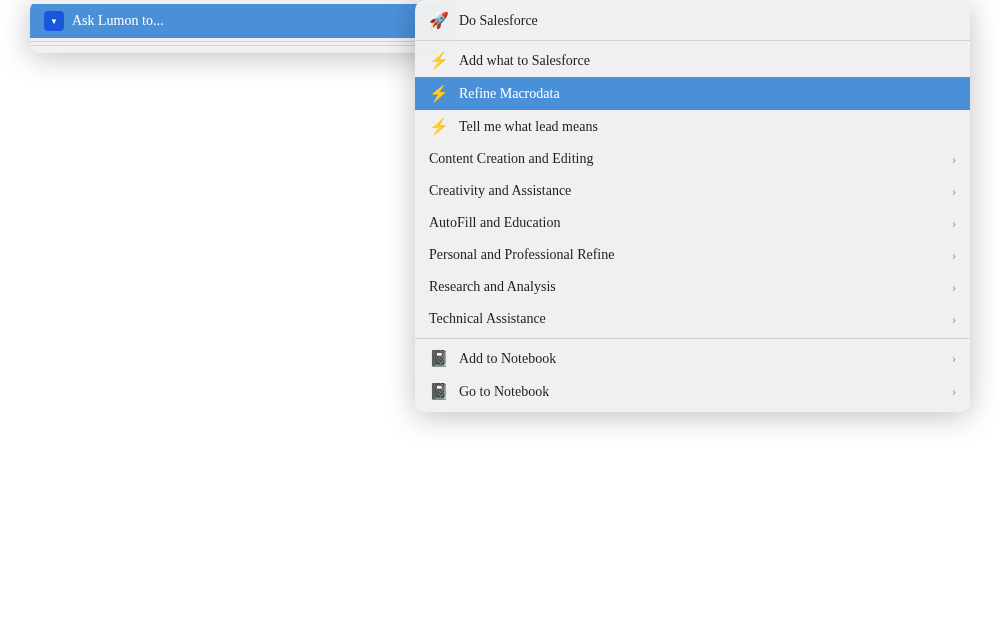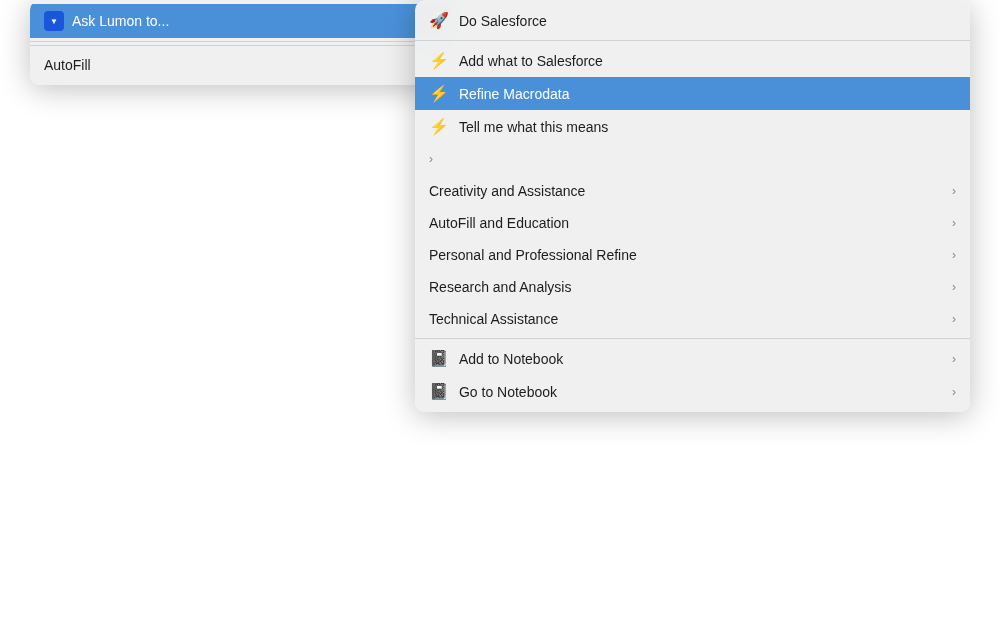--- a/index.html
+++ b/index.html
@@ -41,20 +41,21 @@
     .menu-item {
       display: flex;
       align-items: center;
       justify-content: space-between;
       padding: 7px 14px;
       cursor: pointer;
       font-size: 14px;
       color: #1d1d1f;
       position: relative;
       min-height: 32px;
+      font-family: Liberation Serif, serif;
     }
 
     .menu-item.active {
       background: #4a90d9;
       color: white;
     }
 
     .menu-item-left {
       display: flex;
       align-items: center;
@@ -137,26 +138,20 @@
         <span>Ask Lumon to...</span>
       </div>
       <span class="chevron">›</span>
     </div>
 
     <div class="menu-separator"></div>
 
 
     <div class="menu-separator"></div>
 
-    <div class="menu-item">
-      <div class="menu-item-left">
-        <span>AutoFill</span>
-      </div>
-      <span class="chevron">›</span>
-    </div>
   </div>
 
   <div class="right-menu">
 
     <div class="menu-item">
       <div class="menu-item-left">
         <span class="emoji-icon">🚀</span>
         <span>Do Salesforce</span>
       </div>
     </div>
@@ -173,25 +168,28 @@
     <div class="menu-item highlighted">
       <div class="menu-item-left">
         <span class="emoji-icon">⚡</span>
         <span>Refine Macrodata</span>
       </div>
     </div>
 
     <div class="menu-item">
       <div class="menu-item-left">
         <span class="emoji-icon">⚡</span>
-        <span>Tell me what this means</span>
-      </div>
-    </div>
-
-    <div class="menu-item">
+        <span>Tell me what lead means</span>
+      </div>
+    </div>
+
+    <div class="menu-item">
+      <div class="menu-item-left">
+        <span>Content Creation and Editing</span>
+      </div>
       <span class="chevron">›</span>
     </div>
 
     <div class="menu-item">
       <div class="menu-item-left">
         <span>Creativity and Assistance</span>
       </div>
       <span class="chevron">›</span>
     </div>
 

